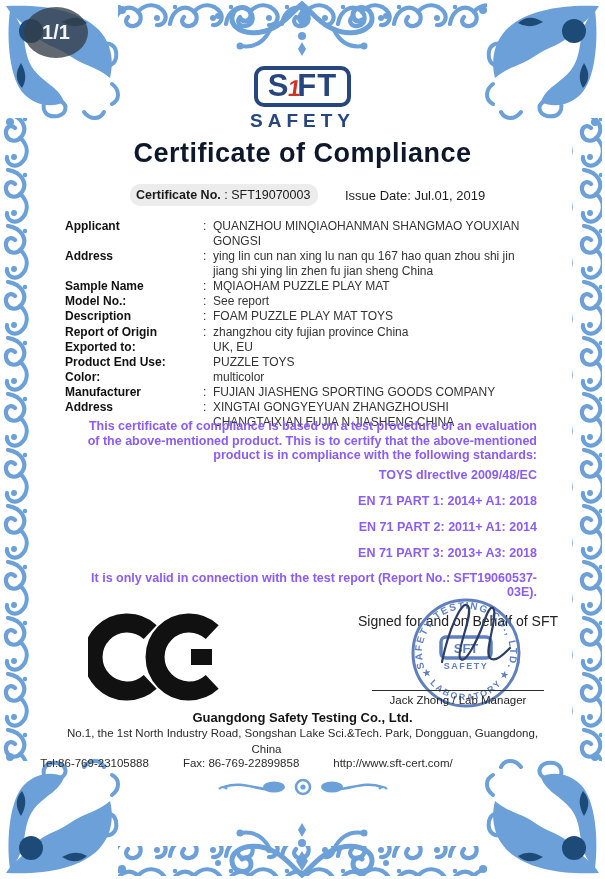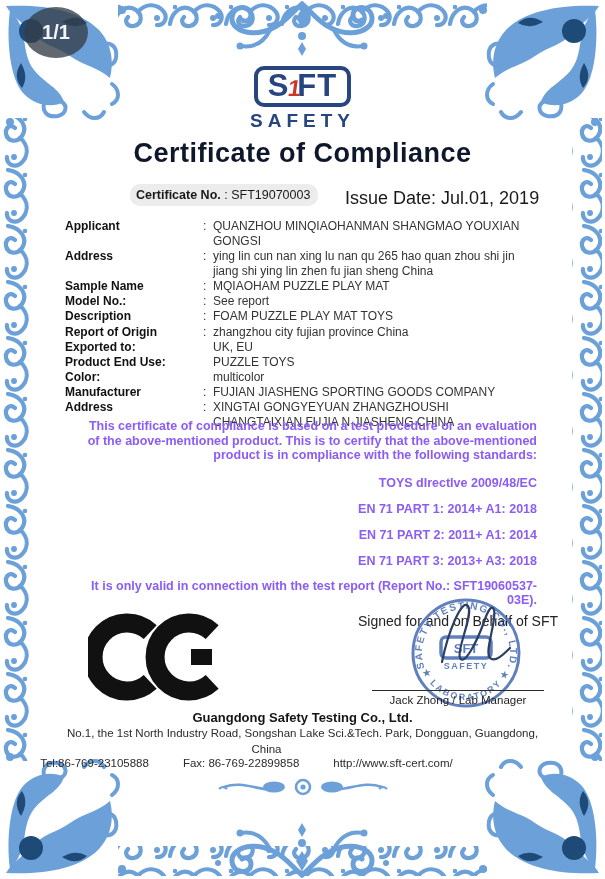--- a/index.html
+++ b/index.html
@@ -28,31 +28,31 @@
   .doc-title{
     position:absolute;top:138px;left:0;width:605px;text-align:center;
     font-size:27px;font-weight:bold;color:#0f172a;letter-spacing:0.5px;
   }
 
   .certno-bar{
     position:absolute;left:130px;top:184px;background:#ECECEC;
     padding:4px 8px 4px 6px;font-size:12.5px;white-space:nowrap;border-radius:10px;
   }
   .certno-bar .b{font-weight:bold;}
-  .issue-date{position:absolute;left:345px;top:188px;font-size:18px;white-space:nowrap;}
+  .issue-date{position:absolute;left:345px;top:188px;font-size:13px;white-space:nowrap;}
 
   .fields{position:absolute;left:65px;top:219px;width:475px;}
   .frow{display:flex;font-size:12px;line-height:14.8px;margin-bottom:0.4px;}
   .flabel{width:138px;font-weight:bold;flex-shrink:0;color:#111;}
   .fsep{width:10px;flex-shrink:0;color:#333;}
   .fvalue{width:318px;color:#333;}
 
   .statement{position:absolute;left:79px;top:419px;width:458px;font-size:12.5px;font-weight:bold;color:#8b5cf6;text-align:right;}
   .statement .para{line-height:14.6px;}
-  .statement .std{margin-top:13px;line-height:14px;}
+  .statement .std{margin-top:5px;line-height:14px;}
   .statement .std.gap{margin-top:12px;}
   .statement .validity{margin-top:11px;line-height:14px;}
 
   .ce-wrap{position:absolute;left:88px;top:612px;}
   .sign-label{position:absolute;left:358px;top:613px;width:180px;font-size:14px;color:#222;text-align:center;white-space:nowrap;}
   .stamp-wrap{position:absolute;left:404px;top:592px;}
   .sig-line{position:absolute;left:372px;top:690px;width:172px;border-top:1.5px solid #2c2c2c;}
   .sig-name{position:absolute;left:372px;top:694px;width:172px;text-align:center;font-size:11.5px;color:#222;}
 
   .footer-company{position:absolute;left:0;top:710px;width:605px;text-align:center;font-size:13px;font-weight:bold;color:#141414;}
@@ -157,21 +157,21 @@
 
     <div class="fields">
       <div class="frow">
         <span class="flabel">Applicant</span>
         <span class="fsep">:</span>
         <span class="fvalue">QUANZHOU MINQIAOHANMAN SHANGMAO YOUXIAN GONGSI</span>
       </div>
       <div class="frow">
         <span class="flabel">Address</span>
         <span class="fsep">:</span>
-        <span class="fvalue">ying lin cun nan xing lu nan qu 265 hao quan zhou shi jin jiang shi ying lin zhen fu jian sheng China</span>
+        <span class="fvalue">ying lin cun nan xing lu nan qu 167 hao quan zhou shi jin jiang shi ying lin zhen fu jian sheng China</span>
       </div>
       <div class="frow">
         <span class="flabel">Sample Name</span>
         <span class="fsep">:</span>
         <span class="fvalue">MQIAOHAM PUZZLE PLAY MAT</span>
       </div>
       <div class="frow">
         <span class="flabel">Model No.:</span>
         <span class="fsep">:</span>
         <span class="fvalue">See report</span>

